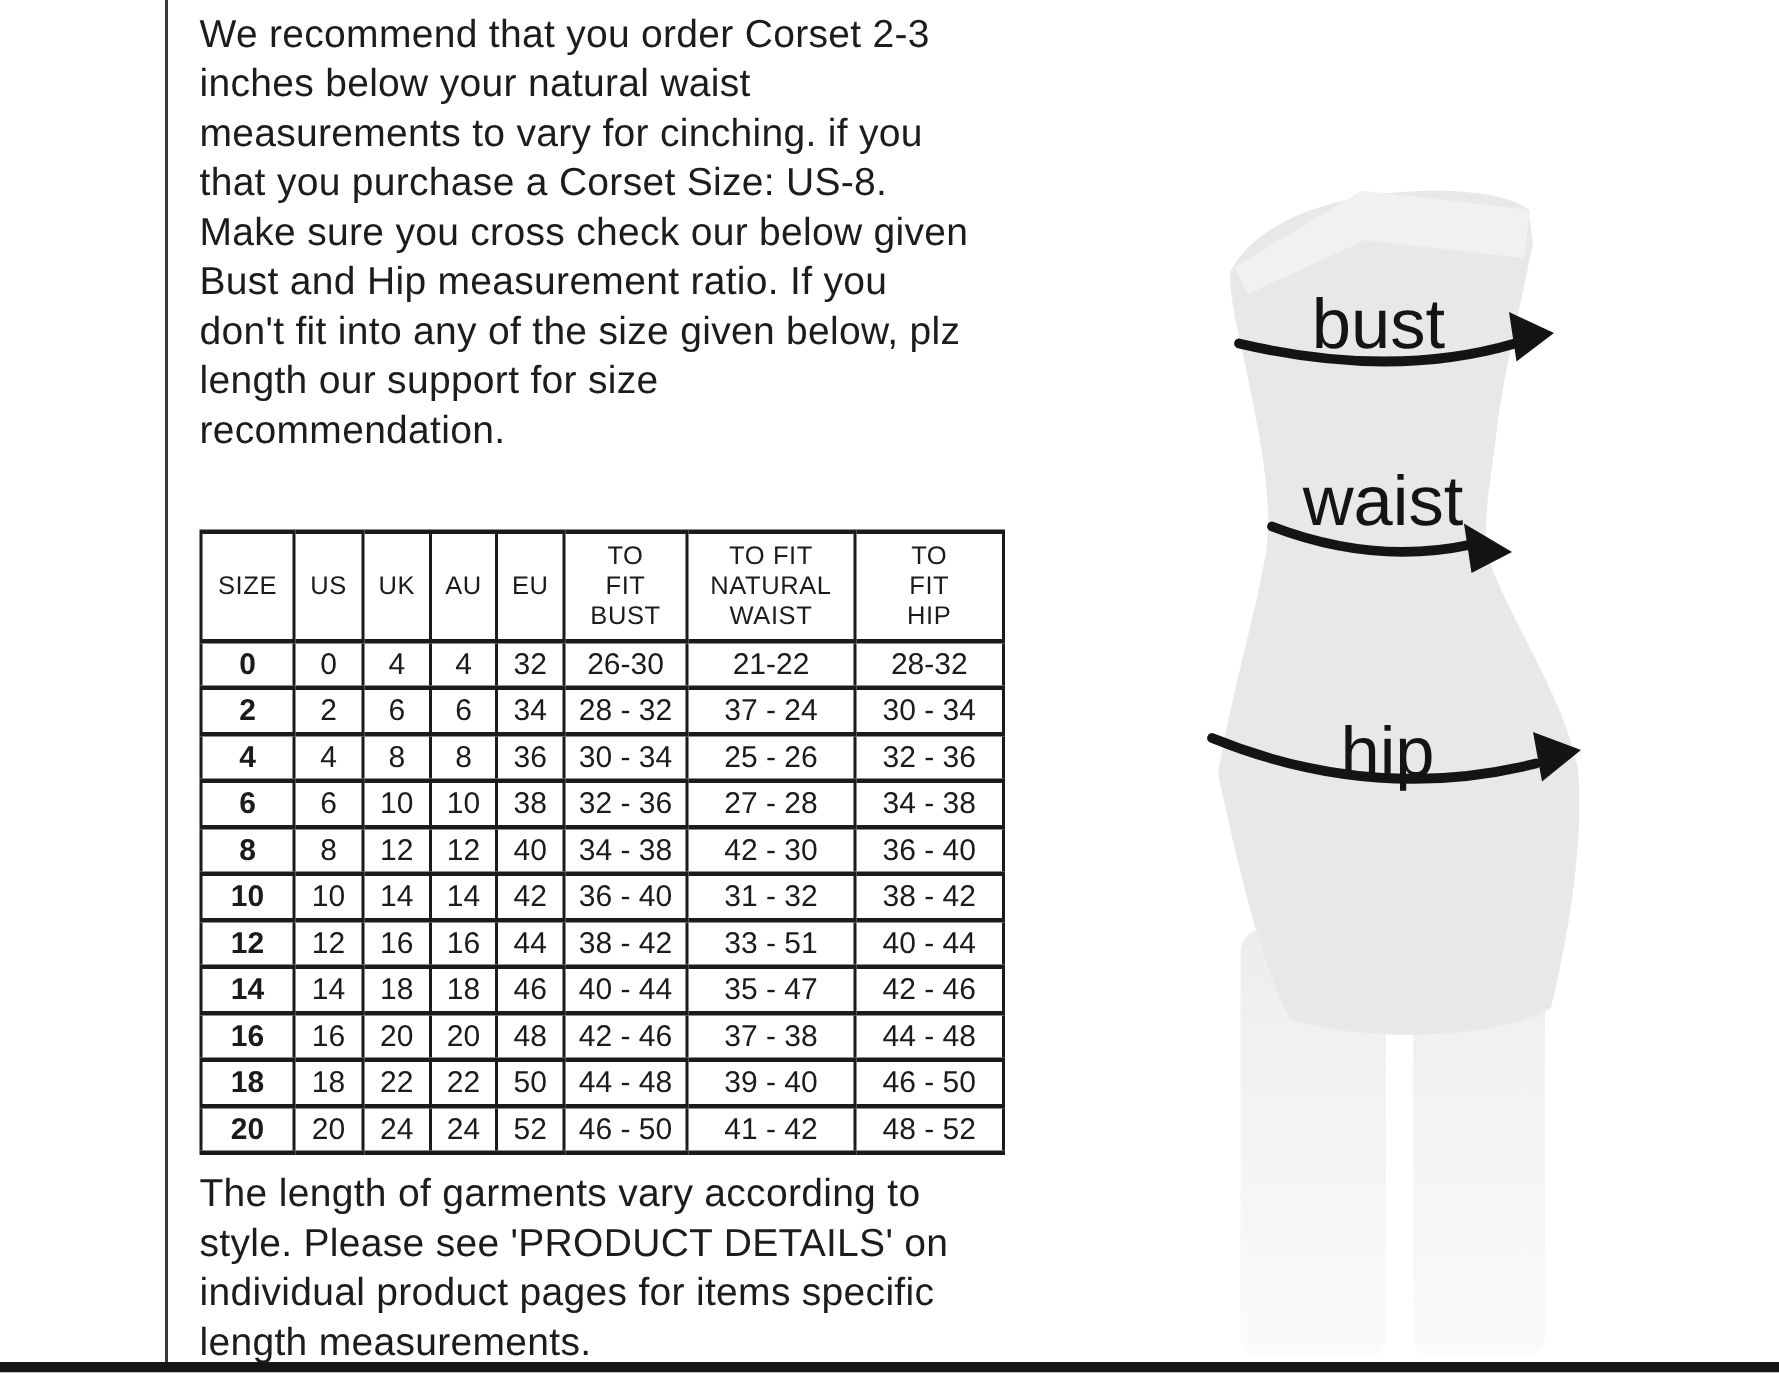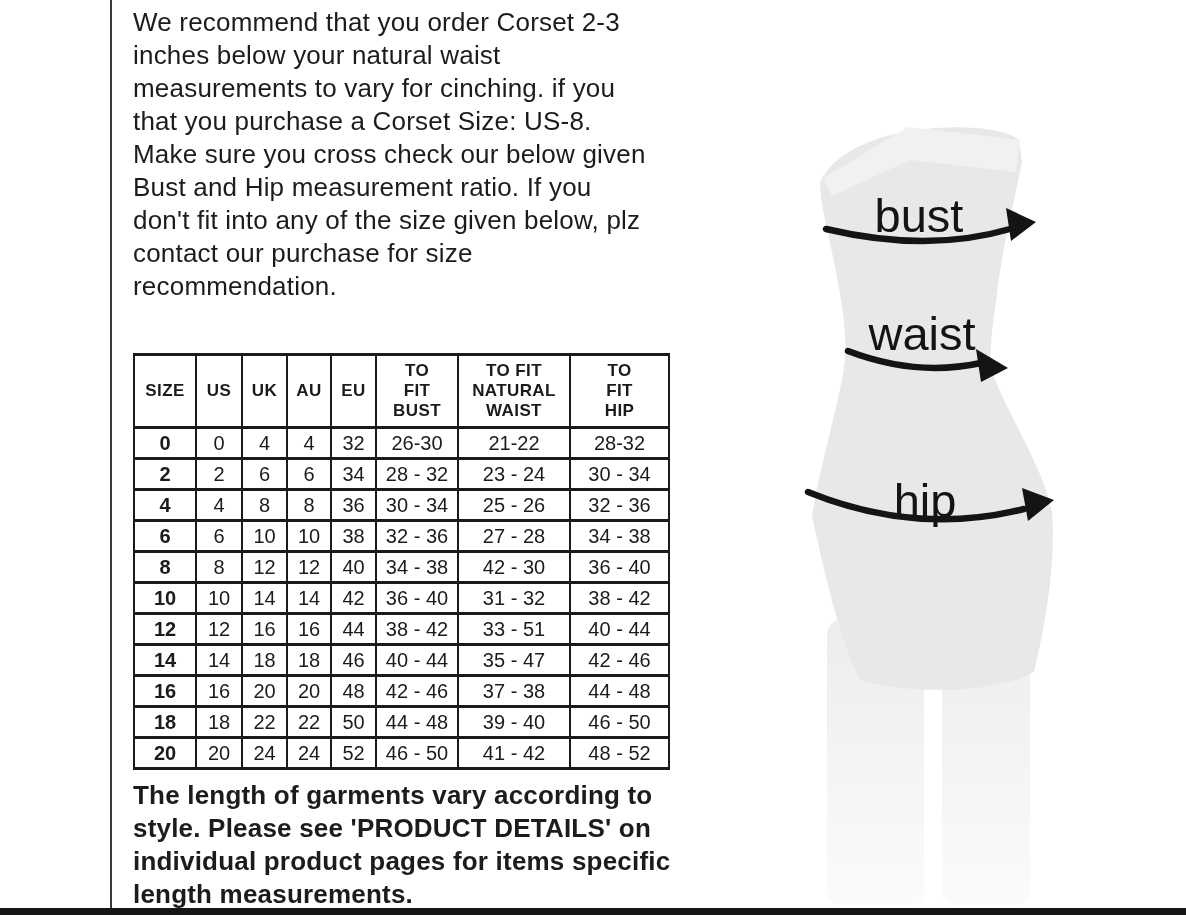--- a/index.html
+++ b/index.html
@@ -21,38 +21,38 @@
     position:absolute; left:0; top:908px;
     width:1186px; height:7px; background:#161616;
   }
 
   .para { position:absolute; left:133px; width:545px; }
   .para .tl {
     font-size:26px; line-height:33px;
     letter-spacing:0.2px; white-space:nowrap; color:#1c1c1c;
   }
   .intro  { top:6px; }
-  .footer { top:779px;font-weight:bold; }
+  .footer { top:779px; }
 
   table.size-table {
     position:absolute; left:133px; top:353px;
     width:535px; table-layout:fixed;
     border-collapse:collapse;
     background:#ffffff;
   }
   .size-table th, .size-table td {
     border-left:2px solid #1b1b1b;
     border-right:2px solid #1b1b1b;
     border-top:3px solid #1b1b1b;
     border-bottom:3px solid #1b1b1b;
     text-align:center; vertical-align:middle;
     color:#1b1b1b;
   }
   .size-table th {
-    font-size:17px; font-weight:bold;
+    font-size:17px; font-weight:normal;
     line-height:20px; letter-spacing:0.4px;
     padding:5px 1px; white-space:pre-line;
   }
   .size-table td {
     font-size:20px; line-height:24px;
     padding:2px 0; white-space:nowrap;
   }
   .size-table td:first-child { font-weight:bold; }
 
   svg.figure { position:absolute; left:760px; top:0; width:426px; height:915px; }
@@ -70,21 +70,21 @@
   <div class="bottom-rule"></div>
 
   <div class="para intro">
     <div class="tl">We recommend that you order Corset 2-3</div>
     <div class="tl">inches below your natural waist</div>
     <div class="tl">measurements to vary for cinching. if you</div>
     <div class="tl">that you purchase a Corset Size: US-8.</div>
     <div class="tl">Make sure you cross check our below given</div>
     <div class="tl">Bust and Hip measurement ratio. If you</div>
     <div class="tl">don't fit into any of the size given below, plz</div>
-    <div class="tl">contact our purchase for size</div>
+    <div class="tl">length our support for size</div>
     <div class="tl">recommendation.</div>
   </div>
 
   <table class="size-table">
     <colgroup>
       <col style="width:62px">
         <col style="width:46px">
         <col style="width:45px">
         <col style="width:44px">
       <col style="width:45px">
@@ -121,21 +121,21 @@
           <td>21-22</td>
           <td>28-32</td>
         </tr>
         <tr>
           <td>2</td>
           <td>2</td>
           <td>6</td>
           <td>6</td>
           <td>34</td>
           <td>28 - 32</td>
-          <td>23 - 24</td>
+          <td>37 - 24</td>
           <td>30 - 34</td>
         </tr>
         <tr>
           <td>4</td>
           <td>4</td>
           <td>8</td>
           <td>8</td>
           <td>36</td>
           <td>30 - 34</td>
           <td>25 - 26</td>

